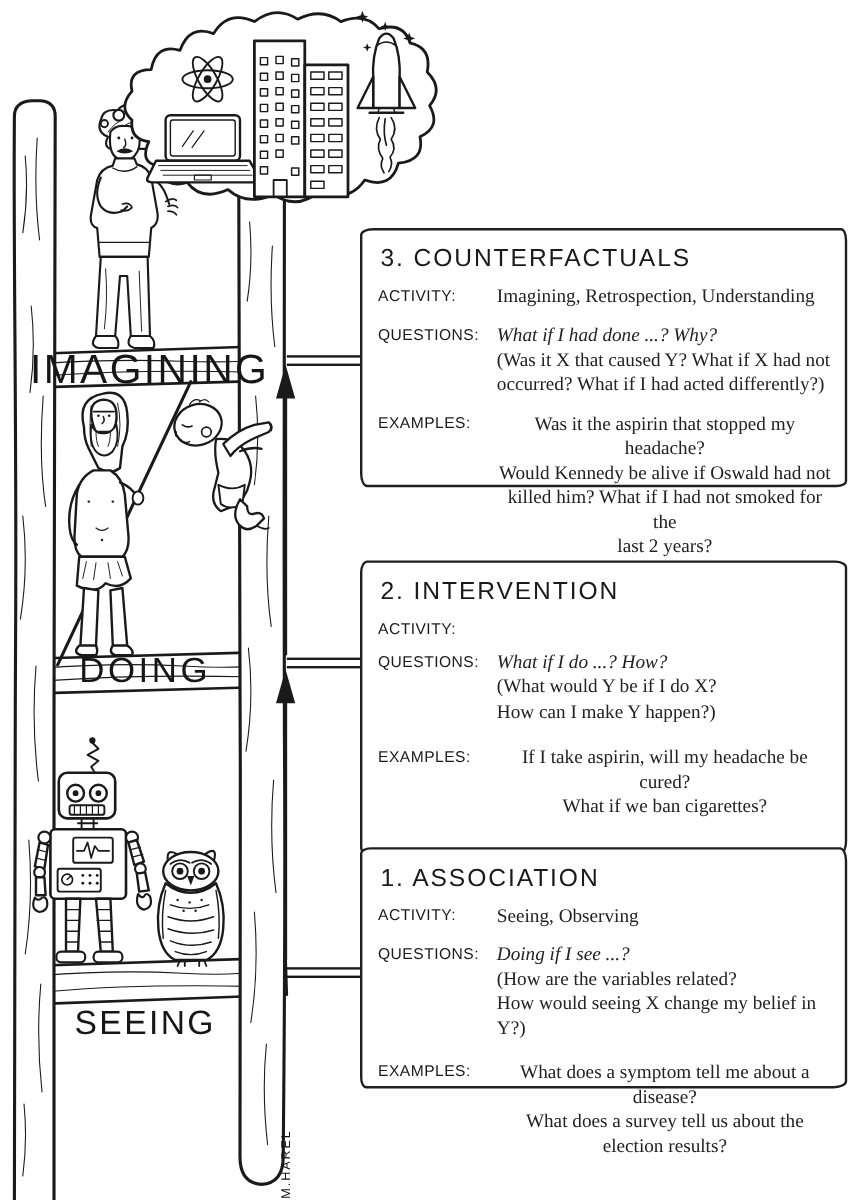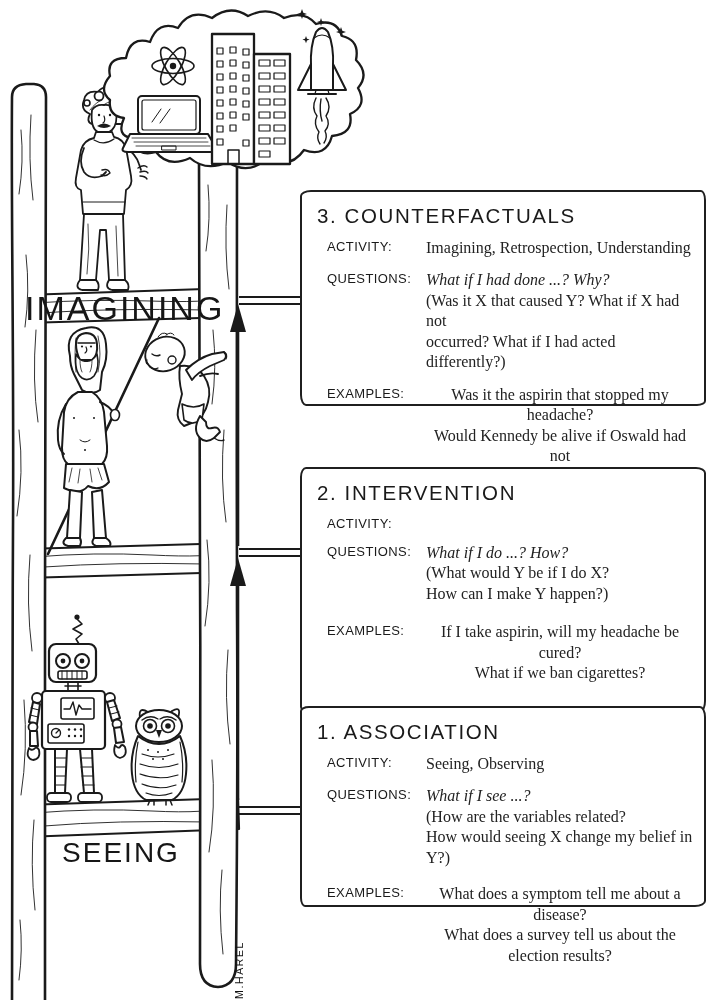--- a/index.html
+++ b/index.html
@@ -6,21 +6,21 @@
   .stage{position:relative;width:714px;height:1000px;background:#fff;overflow:hidden;
          font-family:"Liberation Sans",sans-serif;color:#1a1a1a;}
   .art{position:absolute;}
   
   .info-box{position:absolute;left:300px;width:406px;box-sizing:border-box;background:#fff;
             border:2.6px solid #1f1f1f;padding:9px 10px 8px 13px;}
   .rb1{border-radius:11px 5px 9px 6px / 6px 10px 5px 11px;}
   .rb2{border-radius:6px 10px 5px 9px / 10px 6px 11px 5px;}
   .rb3{border-radius:9px 6px 11px 5px / 5px 11px 6px 9px;}
   .box-title{font-size:20.5px;letter-spacing:1.6px;margin:3px 0 10px 2px;font-weight:400;white-space:nowrap;}
-  .row{display:flex;margin-bottom:12px;margin-left:12px;}
+  .row{display:flex;margin-bottom:12px;}
   .row-label{flex:0 0 99px;font-size:13px;letter-spacing:.4px;padding-top:1px;}
   .row-value{flex:1;font-family:"Liberation Serif","DejaVu Serif",serif;font-size:16px;
              line-height:1.28;color:#222;}
   .q-main{display:block;font-style:italic;}
   .pre{white-space:pre-line;text-align:center;}
   
   .rung-label{position:absolute;left:25px;width:192px;text-align:center;line-height:1;
               color:#161616;font-weight:400;}
   .lbl-1{top:291px;font-size:34px;letter-spacing:2px;}
   .lbl-2{top:545px;font-size:29px;letter-spacing:3px;}
@@ -248,20 +248,21 @@
       <circle cx="22" cy="48" r="1" fill="#1a1a1a" stroke="none"></circle>
       <circle cx="32" cy="50" r="1" fill="#1a1a1a" stroke="none"></circle>
       <circle cx="42" cy="48" r="1" fill="#1a1a1a" stroke="none"></circle>
       <circle cx="27" cy="57" r="1" fill="#1a1a1a" stroke="none"></circle>
       <circle cx="37" cy="57" r="1" fill="#1a1a1a" stroke="none"></circle>
       <path stroke-width="1.5" d="M24,98 l-2,5 M28,98 l0,5 M40,98 l0,5 M44,98 l2,5"></path>
     </g>
   </svg>
 
   <div class="rung-label lbl-1">IMAGINING</div>
+  <div class="rung-label lbl-2">DOING</div>
   <div class="rung-label lbl-3">SEEING</div>
 
   <div class="info-box rb1" style="top:190px;height:216px;">
     <div class="box-title">3. COUNTERFACTUALS</div>
     <div class="row">
       <div class="row-label">ACTIVITY:</div>
       <div class="row-value">Imagining, Retrospection, Understanding</div>
     </div>
     <div class="row">
       <div class="row-label">QUESTIONS:</div>
@@ -302,21 +303,21 @@
 
   <div class="info-box rb3" style="top:706px;height:201px;">
     <div class="box-title">1. ASSOCIATION</div>
     <div class="row">
       <div class="row-label">ACTIVITY:</div>
       <div class="row-value">Seeing, Observing</div>
     </div>
     <div class="row" style="margin-bottom:16px;">
       <div class="row-label">QUESTIONS:</div>
       <div class="row-value">
-        <span class="q-main">What if I see ...?</span>
+        <span class="q-main">Doing if I see ...?</span>
         <span class="pre">(How are the variables related?
 How would seeing X change my belief in Y?)</span>
       </div>
     </div>
     <div class="row">
       <div class="row-label">EXAMPLES:</div>
       <div class="row-value pre">What does a symptom tell me about a disease?
 What does a survey tell us about the
 election results?</div>
     </div>

